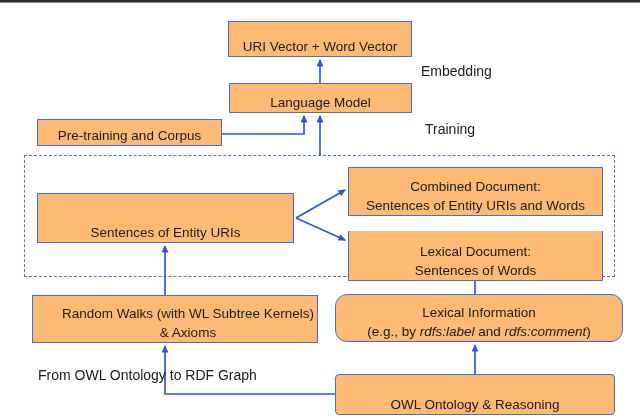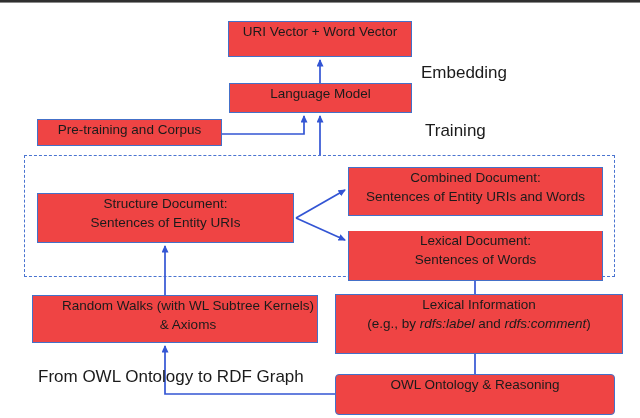--- a/index.html
+++ b/index.html
@@ -18,31 +18,31 @@
   }
   .dashed-region{
     position:absolute; left:24px; top:155px; width:591px; height:122px;
     border:1.6px dashed var(--dashed-border,#4a74d0); box-sizing:border-box;
     background:transparent;
   }
   .connectors{position:absolute; left:0; top:0; width:640px; height:418px;}
   .connector{fill:none; stroke:var(--arrow,#3355d4); stroke-width:1.7;}
   .ah{fill:var(--arrow,#3355d4);}
   .box{
-    position:absolute; box-sizing:border-box; background:#ef4444;
+    position:absolute; box-sizing:border-box; background:#fdba74;
     border:1.6px solid var(--box-border,#4470c8);
-    display:flex; flex-direction:column; align-items:center; justify-content:flex-start;
+    display:flex; flex-direction:column; align-items:center; justify-content:flex-end;
     text-align:center; font-size:13.5px; line-height:1.42; color:var(--text,#1b1b1b);
     padding:0 4px;
   }
   .box.rounded{border-radius:4px;}
   .box .l1,.box .l2{display:block; white-space:nowrap;}
   .it{font-style:italic;}
   .side-label{
-    position:absolute; font-size:17px; white-space:nowrap; color:var(--text,#1b1b1b);
+    position:absolute; font-size:14px; white-space:nowrap; color:var(--text,#1b1b1b);
   }
 </style>
 </head>
 <body>
 
 <div class="canvas">
 
   <div class="top-rule"></div>
 
   <div class="dashed-region"></div>
@@ -70,40 +70,39 @@
 
   <div class="box" style="left:229px; top:83px; width:183px; height:30px;">
     <span class="l1">Language Model</span>
   </div>
 
   <div class="box" style="left:37px; top:119px; width:185px; height:27px;">
     <span class="l1">Pre-training and Corpus</span>
   </div>
 
   <div class="box" style="left:37px; top:193px; width:257px; height:50px;">
-    <span class="l1">Structure Document:</span>
     <span class="l2">Sentences of Entity URIs</span>
   </div>
 
   <div class="box" style="left:348px; top:167px; width:255px; height:49px;">
     <span class="l1">Combined Document:</span>
     <span class="l2">Sentences of Entity URIs and Words</span>
   </div>
 
   <div class="box" style="left:348px; top:231px; width:255px; height:50px; border-top:none;">
     <span class="l1">Lexical Document:</span>
     <span class="l2">Sentences of Words</span>
   </div>
 
   <div class="box" style="left:32px; top:295px; width:286px; height:48px;padding-left:30px;">
     <span class="l1">Random Walks (with WL Subtree Kernels)</span>
     <span class="l2">&amp; Axioms</span>
   </div>
 
-  <div class="box" style="left:335px; top:294px; width:288px; height:60px;">
+  <div class="box" style="left:335px; top:294px; width:288px; height:48px;border-radius:12px;">
     <span class="l1">Lexical Information</span>
     <span class="l2">
       <span>(e.g., by </span><span class="it">rdfs:label</span><span> and </span><span class="it">rdfs:comment</span><span>)</span>
     </span>
   </div>
 
   <div class="box rounded" style="left:335px; top:374px; width:280px; height:41px;">
     <span class="l1">OWL Ontology &amp; Reasoning</span>
   </div>
 

